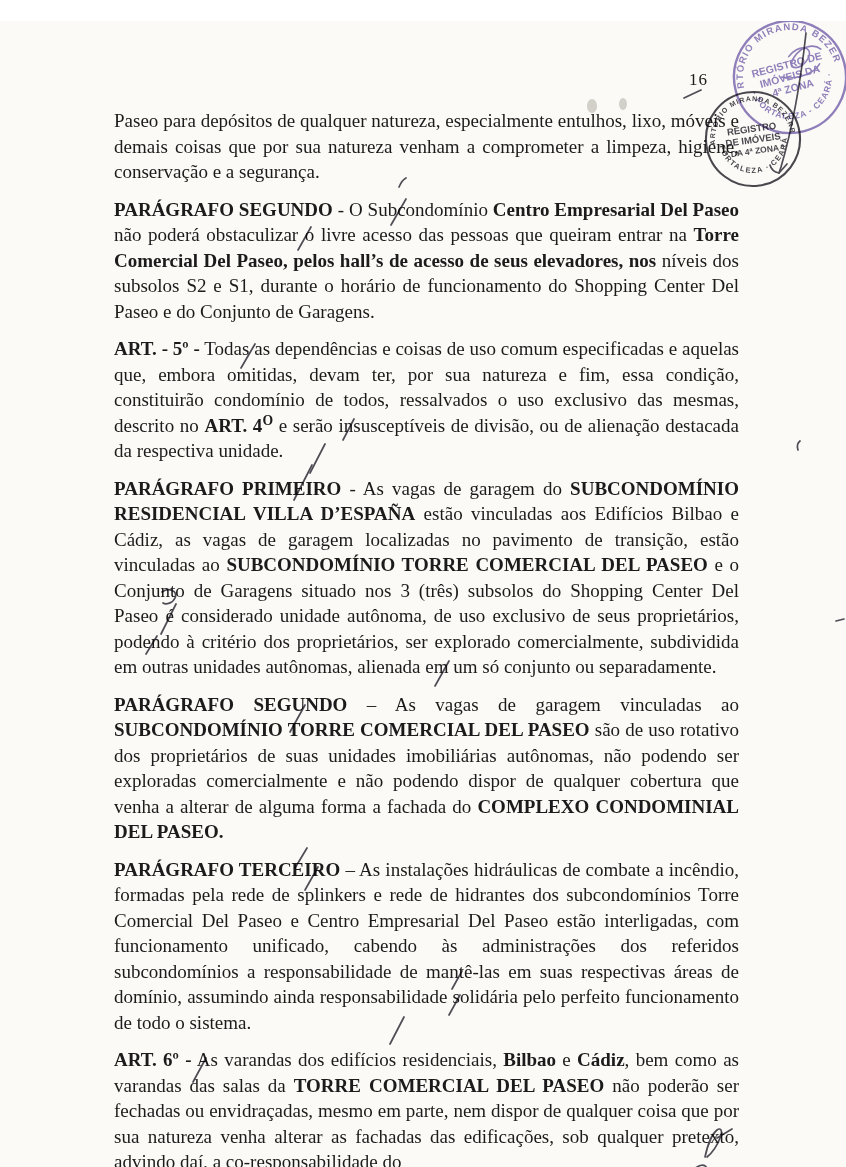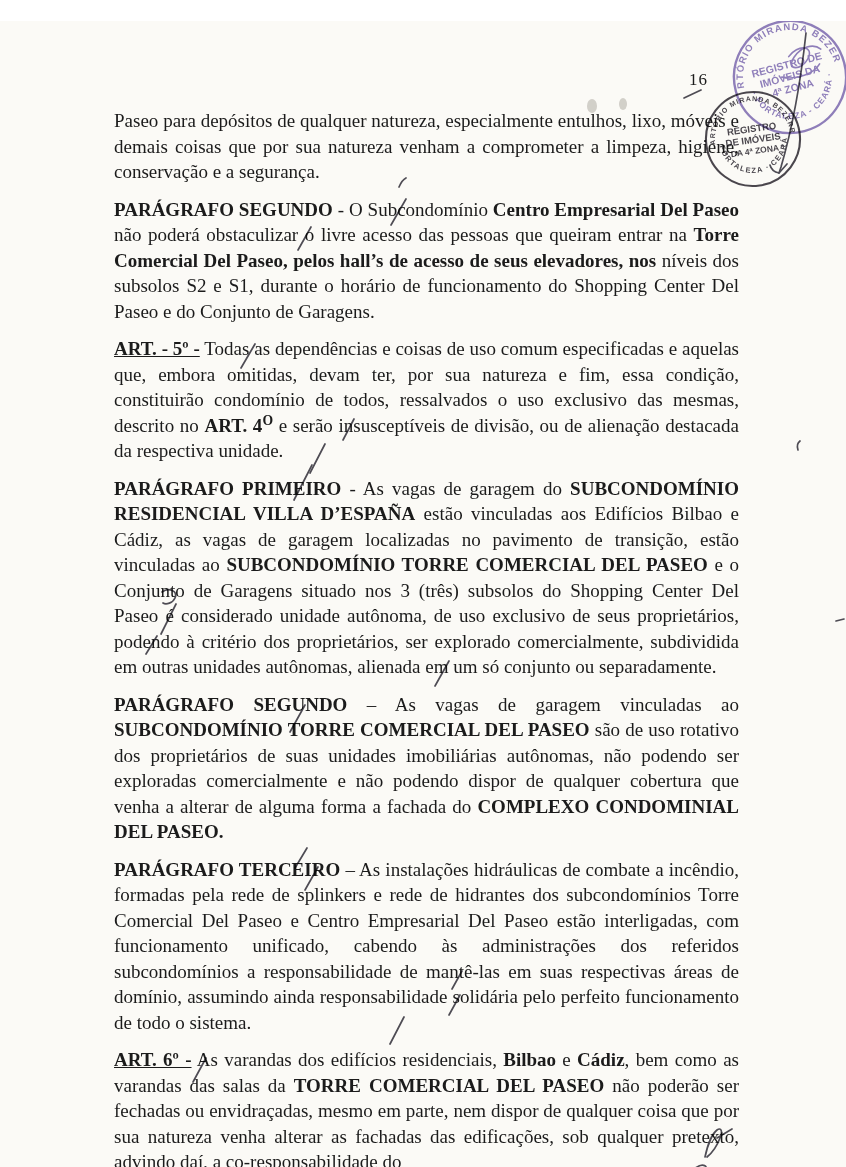--- a/index.html
+++ b/index.html
@@ -18,21 +18,21 @@
     position:absolute; left:114px; top:87px; width:625px;
   }
   .para {
     margin:0 0 12px 0;
     font-size:19px; line-height:25.5px;
     text-align:justify;
     text-justify:inter-word;
   }
   .para .r-b { font-weight:bold; }
   .para .r-i { }
-  .para .r-u { text-decoration:underline; }
+  .para .r-u { }
   .para sup { font-size:0.72em; vertical-align:super; line-height:0; }
   .stamp { position:absolute; mix-blend-mode:multiply; }
   .stamp text { font-family:"Liberation Sans", sans-serif; font-weight:bold; }
   .stamp-purple { left:728px; top:-6px; opacity:0.88; }
   .stamp-black  { left:701px; top:66px; opacity:0.92; }
   .pen-overlay { position:absolute; left:0; top:0; mix-blend-mode:multiply; }
 </style>
 </head>
 <body>
 

